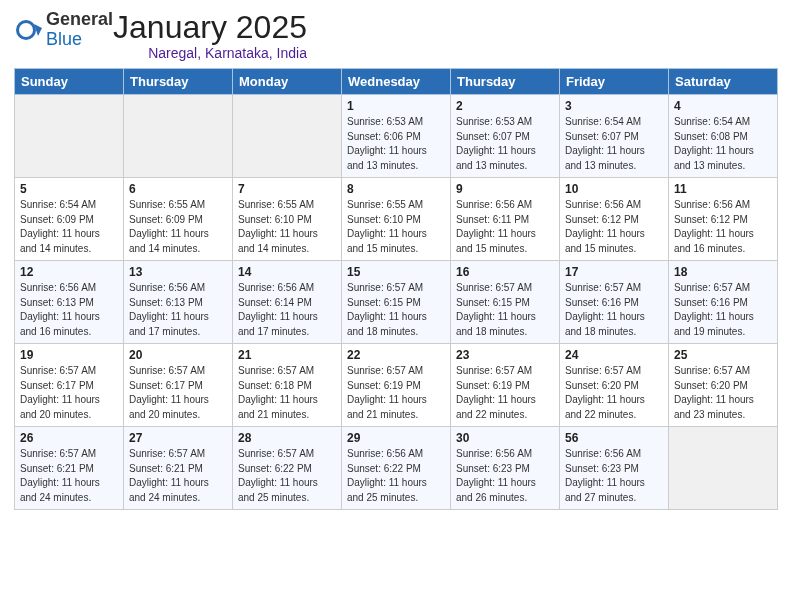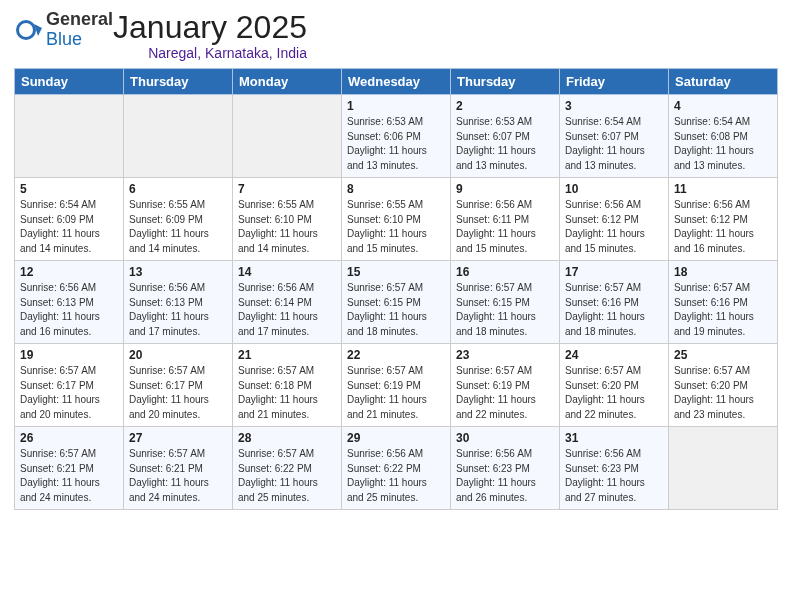--- a/index.html
+++ b/index.html
@@ -264,20 +264,20 @@
           </td>
           <td>
             <span class="day-num">29</span>
             <div class="day-info">Sunrise: 6:56 AM<br>Sunset: 6:22 PM<br>Daylight: 11 hours and 25 minutes.</div>
           </td>
           <td>
             <span class="day-num">30</span>
             <div class="day-info">Sunrise: 6:56 AM<br>Sunset: 6:23 PM<br>Daylight: 11 hours and 26 minutes.</div>
           </td>
           <td>
-            <span class="day-num">31</span>
+            <span class="day-num">56</span>
             <div class="day-info">Sunrise: 6:56 AM<br>Sunset: 6:23 PM<br>Daylight: 11 hours and 27 minutes.</div>
           </td>
           <td class="empty-cell"></td>
         </tr>
       </tbody>
   </table>
 </div>
 
 </body></html>

